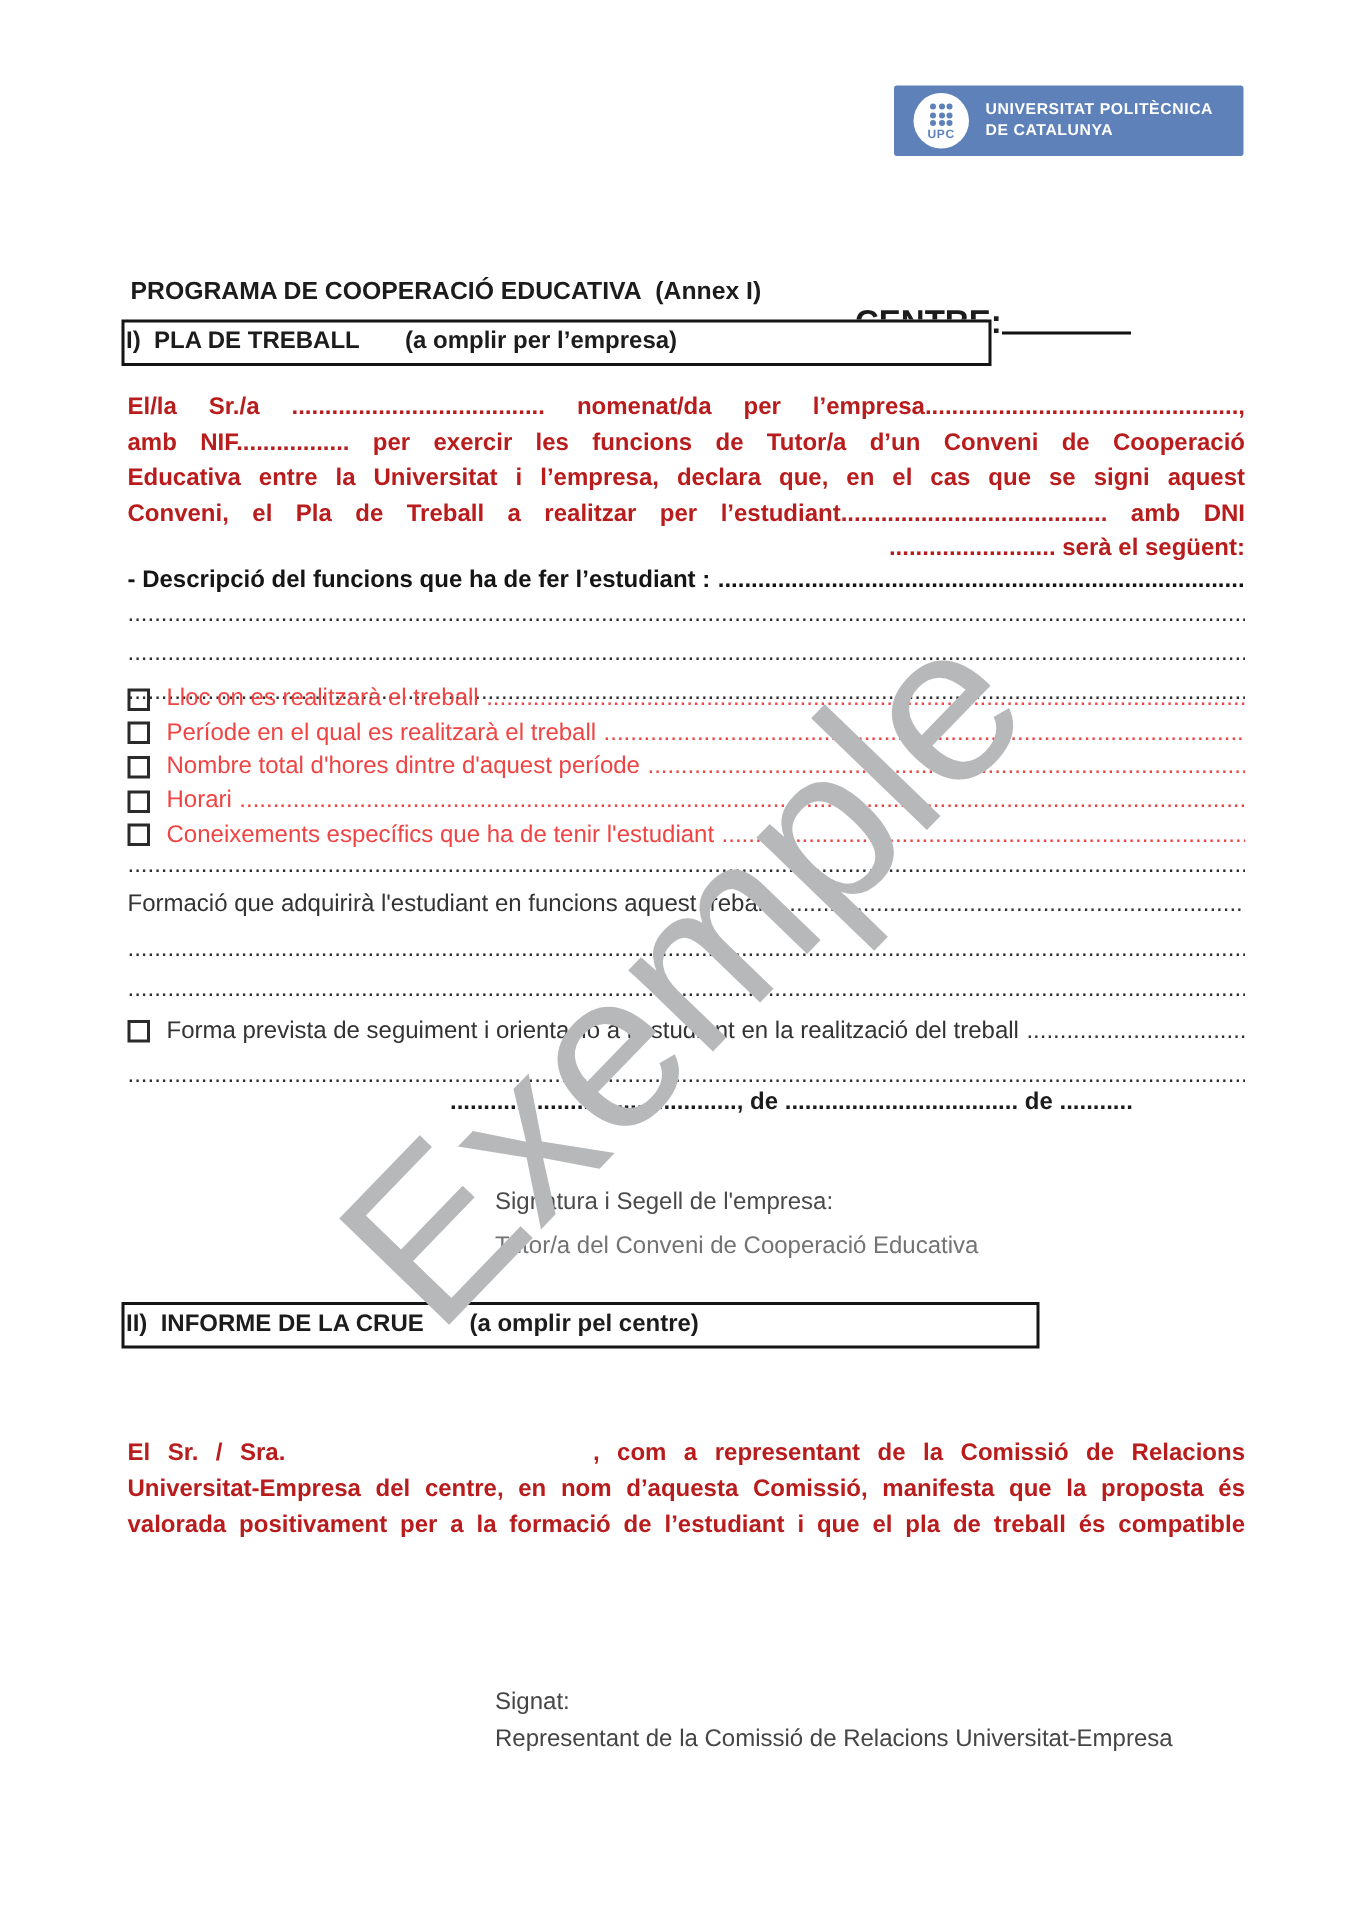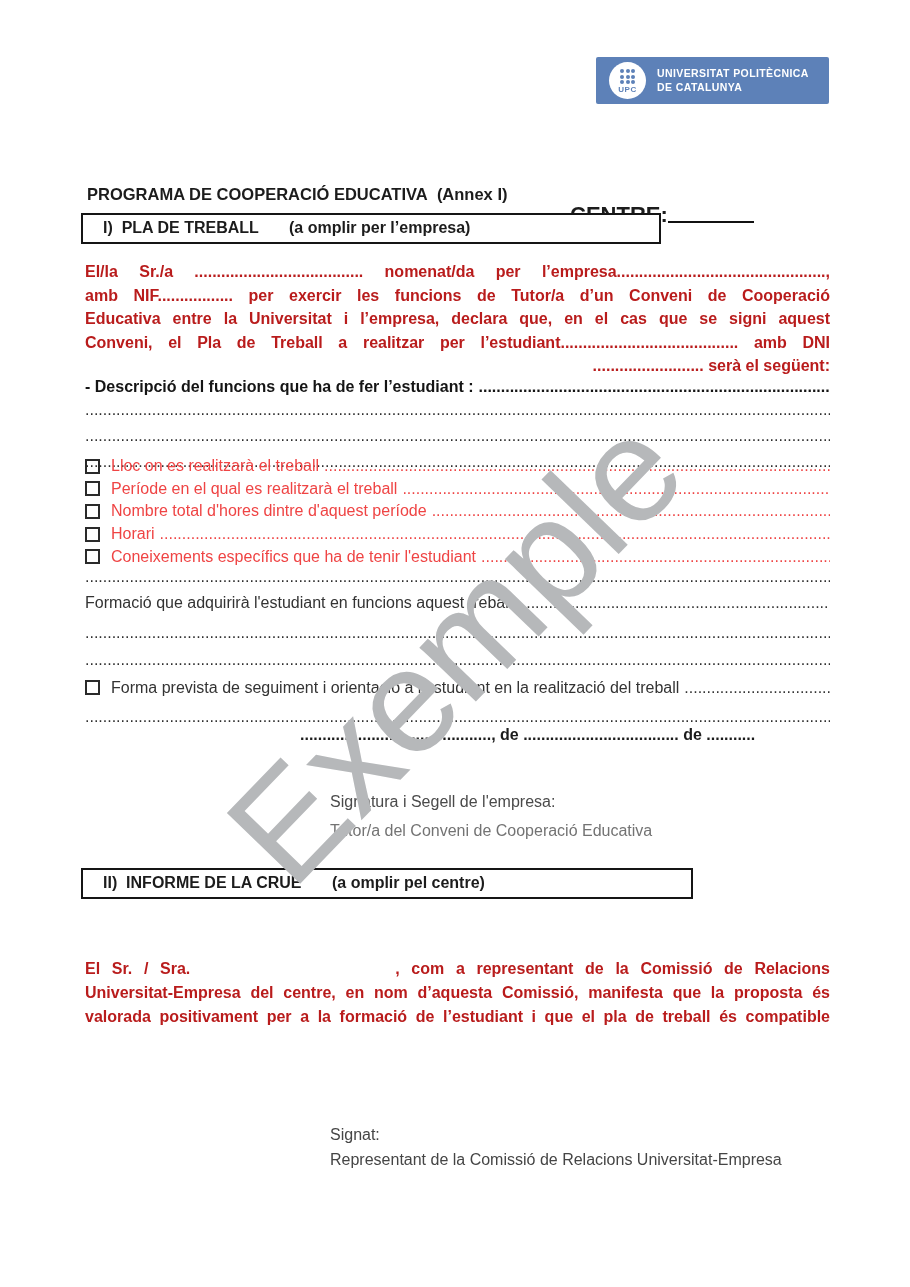--- a/index.html
+++ b/index.html
@@ -22,21 +22,21 @@
   .logo-acronym{font-size:8px; font-weight:bold; letter-spacing:.5px; line-height:9px; margin-top:1px;}
   .logo-text{color:#ffffff; font-weight:bold; font-size:10.5px; line-height:13.5px;
     letter-spacing:.4px; margin-left:11px; white-space:nowrap;}
   
   .doc-title{position:absolute; left:87px; top:185px; font-size:16.5px; font-weight:bold; white-space:nowrap;}
   .centre{position:absolute; left:570px; top:202px; font-size:22px; font-weight:bold; white-space:nowrap;text-align:center;}
   .centre-line{display:inline-block; width:86px; border-bottom:2px solid #111; transform:translateY(1px);}
   
   .box{
     position:absolute; left:81px; border:2px solid #151515; box-sizing:border-box;
-    height:31px; line-height:26px; padding-left:20px; white-space:nowrap;
+    height:31px; line-height:26px; padding-left:1px; white-space:nowrap;
     font-size:16px; font-weight:bold; background:#fff;
   }
   .box1{top:213px; width:580px;}
   .box2{top:868px; width:612px;}
   .box-sub{margin-left:26px;}
   
   .blk{position:absolute; left:85px; width:745px;}
   .para{font-weight:bold; font-size:16px; line-height:23.5px; color:#b91c1c;}
   .jline{text-align:justify; text-align-last:justify; white-space:normal;}
   .lline{text-align:right;}

